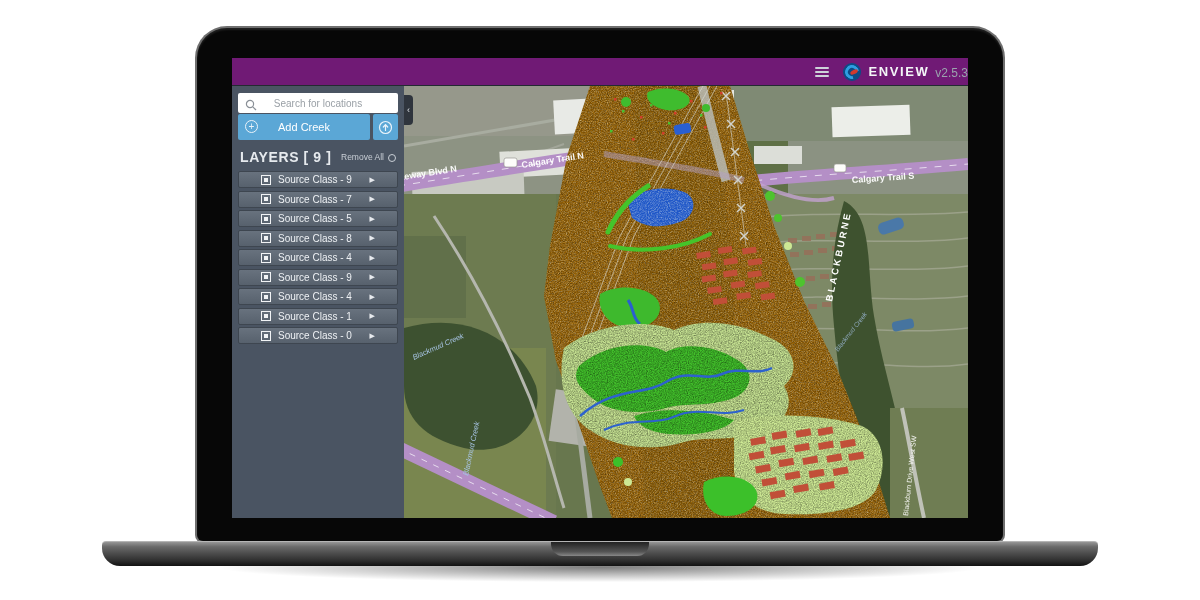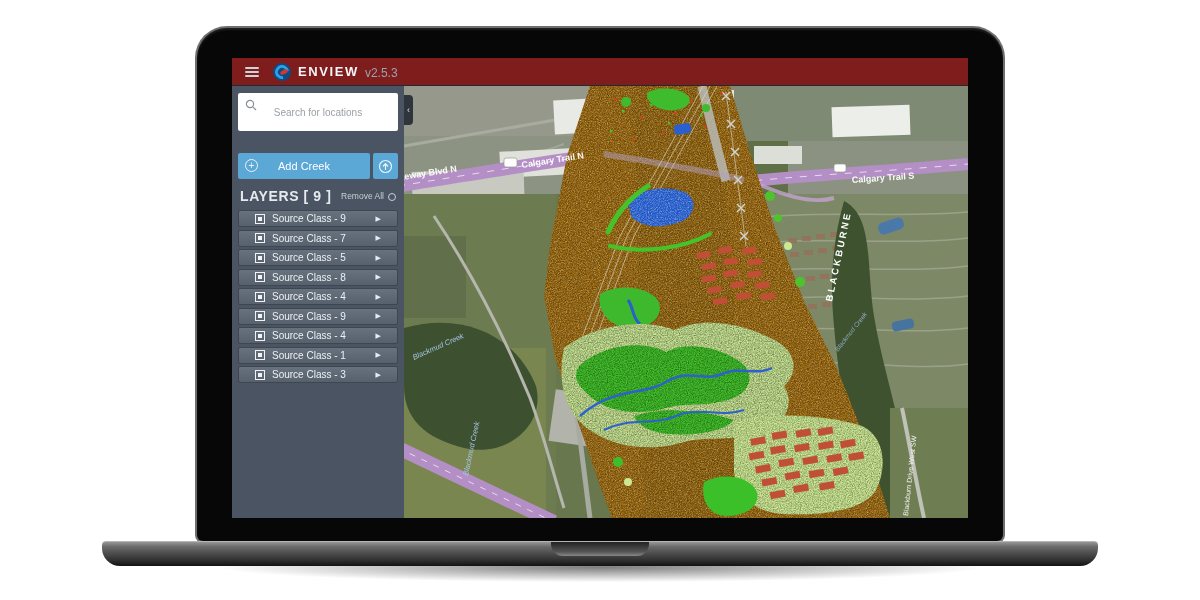--- a/index.html
+++ b/index.html
@@ -14,50 +14,50 @@
     box-shadow:0 0 0 2px #6f6f6f, inset 0 2px 2px rgba(255,255,255,.10); z-index:2; }
   .laptop-base { position:absolute; left:102px; top:541px; width:996px; height:25px; z-index:3;
     background:linear-gradient(180deg,#969696 0%, #6a6a6a 20%, #4c4c4c 48%, #2e2e2e 78%, #121212 100%);
     border-radius:4px 4px 18px 18px; border-top:1px solid #b5b5b5; }
   .laptop-notch { position:absolute; left:50%; top:0; transform:translateX(-50%); width:98px; height:14px;
     background:linear-gradient(180deg,#222 0%, #555 70%, #888 100%); border-radius:0 0 12px 12px; }
 
   
   .screen { position:absolute; left:232px; top:58px; width:736px; height:460px; background:#000; overflow:hidden; z-index:4; display:flex; flex-direction:column; }
 
-  .topbar { height:28px; background:#7f1d1d; display:flex; align-items:center; padding-left:13px; flex:0 0 auto; border-bottom:1px solid #232a32; }
+  .topbar { height:28px; background:#701a75; display:flex; align-items:center; padding-left:13px; flex:0 0 auto; border-bottom:1px solid #232a32;justify-content:flex-end; }
   .hamburger { width:14px; height:10px; display:flex; flex-direction:column; justify-content:space-between; margin-right:14px; cursor:pointer; }
   .hamburger i { display:block; height:2px; background:#cdd3d9; border-radius:1px; }
   .logo { position:relative; width:18px; height:18px; border-radius:50%; background:#0c4c86; margin-right:7px; overflow:hidden; }
   .logo .crescent { position:absolute; left:2px; top:2px; width:14px; height:14px; border:3px solid #2f9ee2; border-radius:50%; border-right-color:transparent; transform:rotate(35deg); }
   .logo .swoosh { position:absolute; left:7px; top:7px; width:8px; height:4px; background:#d03a2d; border-radius:60% 40% 50% 50%; transform:rotate(-25deg); }
   .brand { color:#f3f5f7; font-size:13px; font-weight:bold; letter-spacing:1.6px; }
   .version { color:#9aa3ad; font-size:12px; margin-left:6px; padding-top:2px; }
 
   .app-body { flex:1; display:flex; min-height:0; }
 
   
   .sidebar { width:172px; background:#4a5462; padding:7px 6px; flex:0 0 auto; }
-  .searchbox { position:relative; height:38px; background:#ffffff; border-radius:2px; margin-bottom:22px; }
+  .searchbox { position:relative; height:20px; background:#ffffff; border-radius:2px; margin-bottom:1px; }
   .searchbox svg { position:absolute; left:7px; top:6px; }
   .searchbox input { width:100%; height:100%; border:0; outline:none; background:transparent; text-align:center;
     font-size:10px; color:#444; font-family:"Liberation Sans", sans-serif; }
   .searchbox input::placeholder { color:#9aa0a6; }
   .add-row { display:flex; gap:3px; margin-bottom:7px; }
   .btn-add { position:relative; flex:1; height:26px; background:#5ba7d6; border:0; border-radius:2px; color:#fff;
     font-size:11px; font-family:"Liberation Sans", sans-serif; cursor:pointer; }
   .btn-add .plus-circle { position:absolute; left:7px; top:6px; width:13px; height:13px; border:1px solid #eaf3fa; border-radius:50%;
     color:#eaf3fa; font-size:10px; line-height:11px; text-align:center; }
   .btn-upload { width:25px; height:26px; background:#5ba7d6; border:0; border-radius:2px; cursor:pointer; display:flex; align-items:center; justify-content:center; }
   .layers-header { display:flex; align-items:center; justify-content:space-between; padding:2px 2px 6px 2px; }
   .layers-title { color:#e6eaee; font-size:14px; font-weight:bold; letter-spacing:.6px; }
   .remove-all { display:flex; align-items:flex-end; gap:4px; color:#c9cfd6; font-size:8.5px; cursor:pointer; }
   .remove-all .ring { width:8px; height:8px; border:1px solid #c9cfd6; border-radius:50%; display:inline-block; }
   .layer-row { height:17px; margin-bottom:2.5px; background:linear-gradient(180deg,#68727e,#57616d);
-    border:1px solid #3e4650; border-radius:2px; display:flex; align-items:center; padding:0 16px; cursor:pointer; }
+    border:1px solid #3e4650; border-radius:2px; display:flex; align-items:center; padding:0 22px; cursor:pointer; }
   .cbx { width:10px; height:10px; border:1px solid #f1f3f5; margin-right:7px; display:flex; align-items:center; justify-content:center; flex:0 0 auto; }
   .cbx i { width:4px; height:4px; background:#f1f3f5; display:block; }
   .layer-label { flex:1; color:#eef1f4; font-size:10px; white-space:nowrap; overflow:hidden; }
   .row-caret { color:#e7eaee; font-size:7px; }
 
   
   .map { position:relative; flex:1; min-width:0; background:#65744d; cursor:grab; }
   .map svg { display:block; }
   .collapse-tab { position:absolute; left:0; top:9px; width:9px; height:30px; background:rgba(38,45,54,.92);
     border-radius:0 4px 4px 0; color:#dde2e8; font-size:9px; line-height:30px; text-align:center; cursor:pointer; z-index:5; }
@@ -173,21 +173,21 @@
           <span class="cbx">
               <i></i>
             </span>
           <span class="layer-label">Source Class - 1</span>
           <span class="row-caret">▶</span>
         </div>
         <div class="layer-row">
           <span class="cbx">
               <i></i>
             </span>
-          <span class="layer-label">Source Class - 3</span>
+          <span class="layer-label">Source Class - 0</span>
           <span class="row-caret">▶</span>
         </div>
       </div>
 
       <div class="map">
         <div class="collapse-tab">‹</div>
 
         <svg width="564" height="432" viewBox="0 0 564 432">
           <defs>
             <filter id="grainB" x="-5%" y="-5%" width="110%" height="110%">

